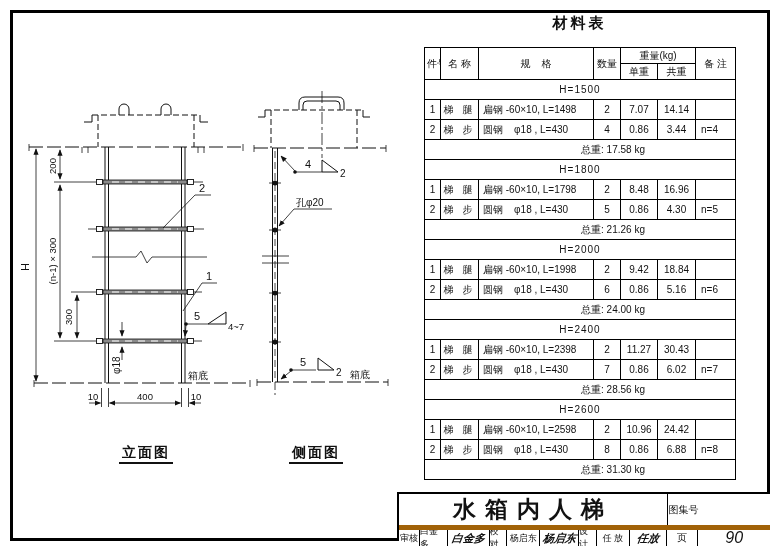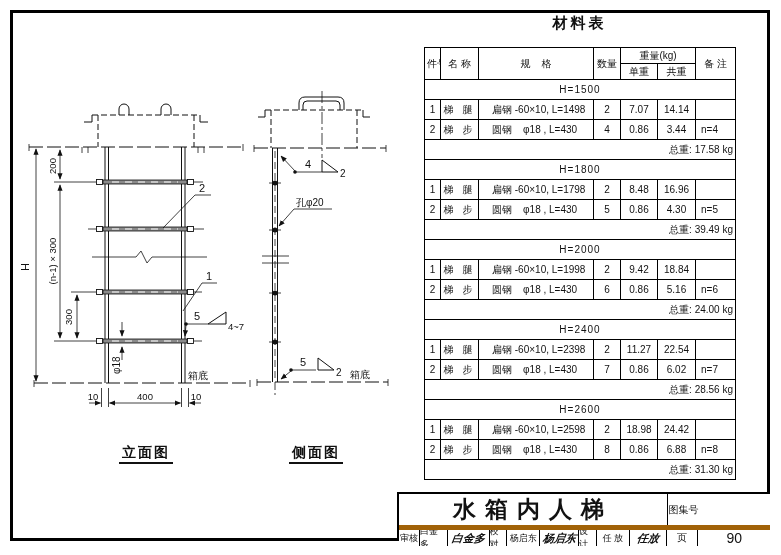--- a/index.html
+++ b/index.html
@@ -8,39 +8,39 @@
   .sheet-border{position:absolute;left:10px;top:10px;width:760px;height:531px;
         border:3px solid #000;box-sizing:border-box;}
   
   .mat-title{position:absolute;left:424px;top:14px;width:311px;text-align:center;
         font-size:15px;font-weight:bold;letter-spacing:3px;}
   table.mat{position:absolute;left:424px;top:47px;width:311px;border-collapse:collapse;
         table-layout:fixed;font-size:10px;}
   .mat td{border:1px solid #000;height:19px;padding:0 2px;text-align:center;
         overflow:hidden;white-space:pre;}
   .mat tr.hdr td{height:15px;}
-  .mat td.spec{text-align:left;padding-left:13px;}
+  .mat td.spec{text-align:left;padding-left:4px;}
   .mat td.remark{text-align:left;padding-left:5px;margin-top:17px;}
   .mat td.nm{letter-spacing:3px;}
   .mat tr.sect td{text-align:center;letter-spacing:1px;}
-  .mat tr.sum td{text-align:right;padding-left:68px;}
+  .mat tr.sum td{text-align:center;padding-left:68px;}
   
   .tblock{position:absolute;left:397px;top:492px;width:373px;height:49px;
         box-sizing:border-box;border:2px solid #000;border-right:none;border-bottom:none;
         display:flex;flex-direction:column;background:#fff;}
   .tblock .row1{display:flex;height:31px;text-align:center;}
   .tblock .row2{display:flex;height:16px;border-top:5px solid #a16207;flex:1;}
   .tb-cell{box-sizing:border-box;border-left:1px solid #000;display:flex;
         align-items:center;justify-content:center;font-size:9px;overflow:hidden;}
   .tb-cell:first-child{border-left:none;}
   .tb-title{flex:none;width:268px;font-size:23px;font-weight:bold;letter-spacing:9px;}
   .tb-atlas-label{width:32px;font-size:10px;}
   .tb-atlas-no{width:73px;font-size:13px;letter-spacing:1px;}
   .tb-page-label{width:32px;font-size:10px;}
-  .tb-page-no{width:73px;font-size:14px;}
+  .tb-page-no{width:73px;font-size:16px;font-style:italic;}
   .sig{font-style:italic;font-weight:bold;font-size:11px;transform:skewX(-8deg);}
   
   .draw{position:absolute;left:0;top:0;}
   .draw text{font-family:"Liberation Sans","DejaVu Sans",sans-serif;fill:#111;}
   .ln{stroke:#111;stroke-width:1;fill:none;}
   .thin{stroke:#111;stroke-width:0.8;fill:none;}
 </style>
 </head>
 <body>
 <div class="page">
@@ -272,21 +272,21 @@
       <tr>
         <td>2</td>
           <td class="nm">梯 步</td>
           <td class="spec">圆钢    φ18 , L=430</td>
           <td>5</td>
           <td>0.86</td>
           <td>4.30</td>
           <td class="remark">n=5</td>
       </tr>
       <tr class="sum">
-          <td colspan="7">总重: 39.49 kg</td>
+          <td colspan="7">总重: 21.26 kg</td>
         </tr>
 
       <tr class="sect">
           <td colspan="7">H=2000</td>
         </tr>
       <tr>
         <td>1</td>
           <td class="nm">梯 腿</td>
           <td class="spec">扁钢 -60×10, L=1998</td>
           <td>2</td>
@@ -309,21 +309,21 @@
 
       <tr class="sect">
           <td colspan="7">H=2400</td>
         </tr>
       <tr>
         <td>1</td>
           <td class="nm">梯 腿</td>
           <td class="spec">扁钢 -60×10, L=2398</td>
           <td>2</td>
           <td>11.27</td>
-          <td>22.54</td>
+          <td>30.43</td>
           <td class="remark"></td>
       </tr>
       <tr>
         <td>2</td>
           <td class="nm">梯 步</td>
           <td class="spec">圆钢    φ18 , L=430</td>
           <td>7</td>
           <td>0.86</td>
           <td>6.02</td>
           <td class="remark">n=7</td>
@@ -333,21 +333,21 @@
         </tr>
 
       <tr class="sect">
           <td colspan="7">H=2600</td>
         </tr>
       <tr>
         <td>1</td>
           <td class="nm">梯 腿</td>
           <td class="spec">扁钢 -60×10, L=2598</td>
           <td>2</td>
-          <td>18.98</td>
+          <td>10.96</td>
           <td>24.42</td>
           <td class="remark"></td>
       </tr>
       <tr>
         <td>2</td>
           <td class="nm">梯 步</td>
           <td class="spec">圆钢    φ18 , L=430</td>
           <td>8</td>
           <td>0.86</td>
           <td>6.88</td>

